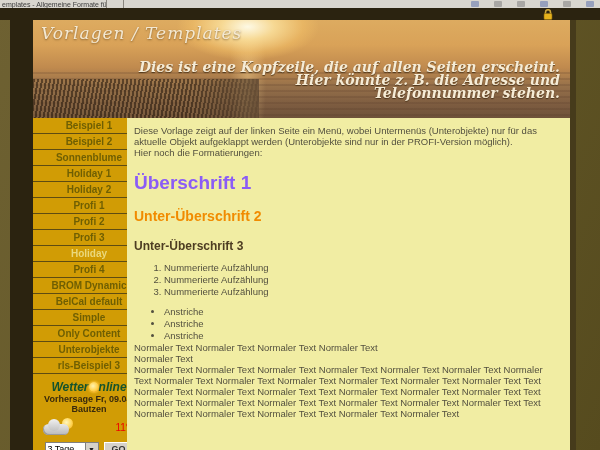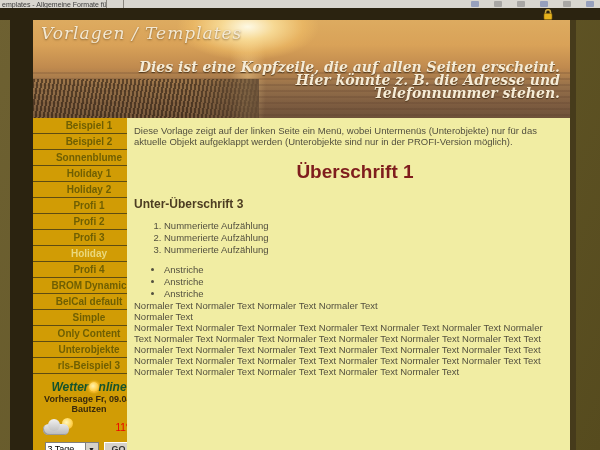--- a/index.html
+++ b/index.html
@@ -76,21 +76,21 @@
        border-top-color:#ffffff;border-left-color:#ffffff;font-size:9px;font-weight:bold;
        color:#333;line-height:13px;text-align:center;cursor:pointer;font-family:"Liberation Sans",sans-serif;}
 
   
   .content{position:absolute;left:127px;top:118px;width:443px;height:342px;background:#f1eda3;
        padding:7px 10px 0 7px;box-sizing:border-box;overflow:hidden;
        font-size:9.5px;line-height:11px;color:#53503f;}
   .content p{margin:0;}
   .p-intro{margin-top:2px;}
   .p-formats{margin-top:11px;}
-  .content h1{margin:14px 0 0 16px;font-size:19px;line-height:22px;color:#7f1d1d;text-align:center;}
+  .content h1{margin:14px 0 0 0;font-size:19px;line-height:22px;color:#8b5cf6;}
   .content h2{margin:14px 0 0 0;font-size:14px;line-height:17px;color:#f18b00;}
   .content h3{margin:14px 0 0 0;font-size:12px;line-height:14px;color:#4d3d22;}
   .content ol,.content ul{margin:9px 0 0 0;padding-left:30px;}
   .content li{margin:0 0 1px 0;}
   .p-short{margin-top:11px;}
   .p-long{margin-top:13px;}
 </style>
 </head>
 <body>
 
@@ -167,21 +167,23 @@
           <span class="val">3 Tage</span>
           <span class="arrow">▼</span>
         </div>
         <div class="go-btn">GO</div>
       </div>
     </div>
   </div>
 
   <div class="content">
     <p class="p-intro">Diese Vorlage zeigt auf der linken Seite ein Menü, wobei Untermenüs (Unterobjekte) nur für das aktuelle Objekt aufgeklappt werden (Unterobjekte sind nur in der PROFI-Version möglich).</p>
+    <p class="p-formats">Hier noch die Formatierungen:</p>
     <h1>Überschrift 1</h1>
+    <h2>Unter-Überschrift 2</h2>
     <h3>Unter-Überschrift 3</h3>
     <ol>
       <li>Nummerierte Aufzählung</li>
       <li>Nummerierte Aufzählung</li>
       <li>Nummerierte Aufzählung</li>
     </ol>
     <ul>
       <li>Anstriche</li>
       <li>Anstriche</li>
       <li>Anstriche</li>

